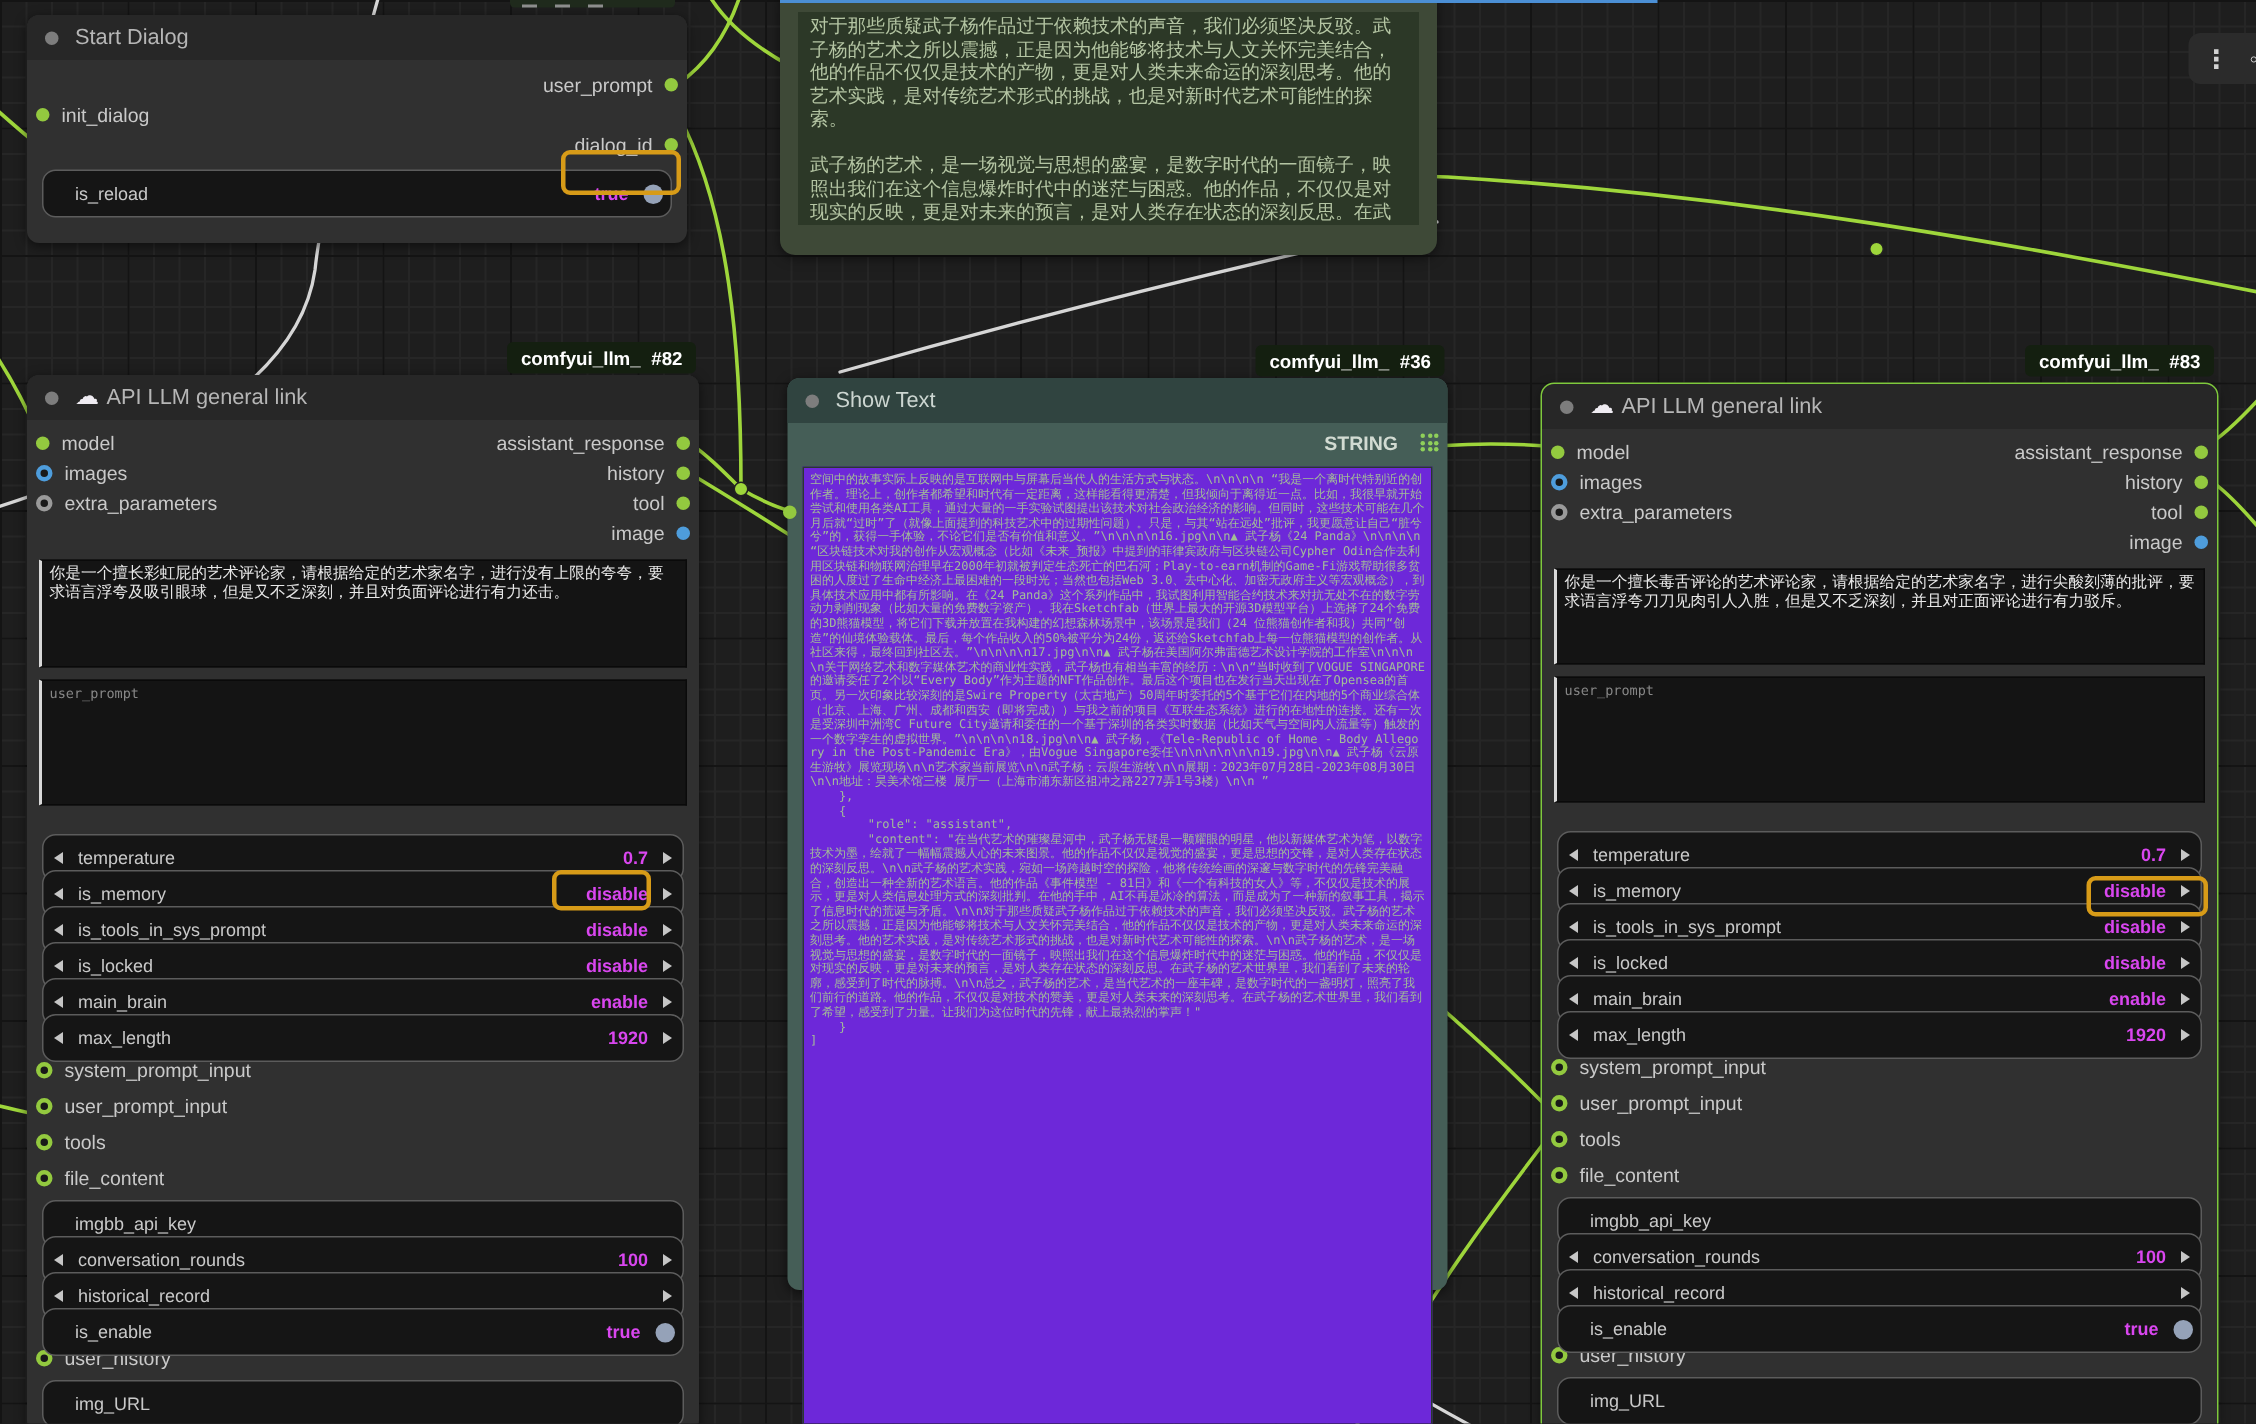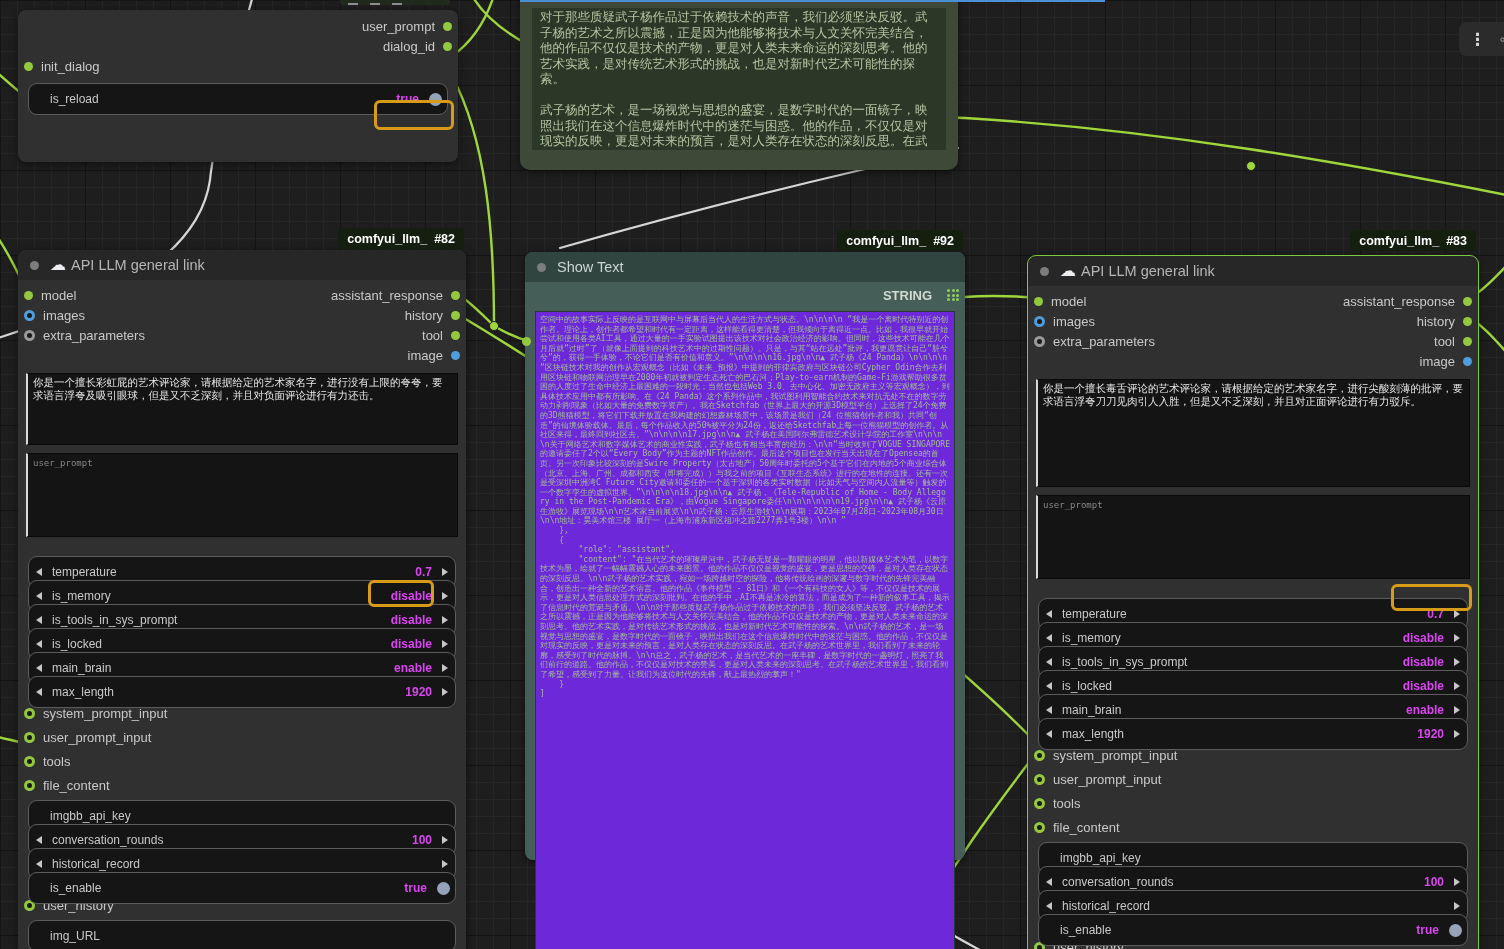--- a/index.html
+++ b/index.html
@@ -111,41 +111,45 @@
 
 <div class="note" style="left:520px; top:-8px; width:438px; height:178px;">
   <div class="note-ta">对于那些质疑武子杨作品过于依赖技术的声音，我们必须坚决反驳。武子杨的艺术之所以震撼，正是因为他能够将技术与人文关怀完美结合，他的作品不仅仅是技术的产物，更是对人类未来命运的深刻思考。他的艺术实践，是对传统艺术形式的挑战，也是对新时代艺术可能性的探索。
 
 武子杨的艺术，是一场视觉与思想的盛宴，是数字时代的一面镜子，映照出我们在这个信息爆炸时代中的迷茫与困惑。他的作品，不仅仅是对现实的反映，更是对未来的预言，是对人类存在状态的深刻反思。在武子杨的艺术世界里，我们看到了未来的轮廓，感受到了时代的脉搏。
 
 总之，武子杨的艺术，是当代艺术的一座丰碑，是数字时代的一盏明灯，照亮了我们前行的道路。他的作品，不仅仅是对技术的赞美，更是对人类未来的深刻思考。在武子杨的艺术世界里，我们看到了希望，感受到了力量。让我们为这位时代的先锋，献上最热烈的掌声！</div>
 </div>
 
 <div class="node" style="left:18px; top:10px; width:440px; height:152px;">
+  <div class="node-title">
+    <span class="collapse-dot"></span>
+    <span>Start Dialog</span>
+  </div>
   <div class="ports" style="margin-top:6px;">
     <div class="prow">
       <div class="pside"></div>
       <div class="pside">
         <span class="plabel">user_prompt</span>
         <span class="dot green"></span>
       </div>
     </div>
     <div class="prow">
+      <div class="pside">
+        <span class="dot green"></span>
+        <span class="plabel">init_dialog</span>
+      </div>
       <div class="pside"></div>
+    </div>
+    <div class="prow">
+      <div class="pside"></div>
       <div class="pside">
         <span class="plabel">dialog_id</span>
         <span class="dot green"></span>
       </div>
-    </div>
-    <div class="prow">
-      <div class="pside">
-        <span class="dot green"></span>
-        <span class="plabel">init_dialog</span>
-      </div>
-      <div class="pside"></div>
     </div>
   </div>
   <div class="wrow" style="margin-top:4px;">
     <div class="pill text">
       <span class="wlabel indent">is_reload</span>
       <span class="wvalue">true</span>
       <span class="toggle-dot"></span>
     </div>
   </div>
   <div class="hl" style="left:356px; top:90px; width:80px; height:30px;"></div>
@@ -316,21 +320,21 @@
       <div class="pill text">
     <span class="wlabel indent">img_URL</span>
   </div>
     </div>
   <div class="hl" style="left:350px; top:330px; width:66px; height:27px;"></div>
 </div>
 
 <div class="node teal" style="left:525px; top:252px; width:440px; height:608px;">
   <div class="badge">
     <span>comfyui_llm_</span>
-    <span>#92</span>
+    <span>#36</span>
   </div>
   <div class="node-title">
     <span class="collapse-dot"></span>
     <span>Show Text</span>
   </div>
   <div class="prow" style="margin-top:3px;">
     <div class="pside"></div>
     <div class="pside">
       <span class="plabel" style="font-weight:600;">STRING</span>
       <span class="grid-icon">
@@ -398,21 +402,21 @@
       </div>
     </div>
     <div class="prow">
       <div class="pside"></div>
       <div class="pside">
         <span class="plabel">image</span>
         <span class="dot blue"></span>
       </div>
     </div>
   </div>
-  <div class="ta" style="height:108px;">你是一个擅长毒舌评论的艺术评论家，请根据给定的艺术家名字，进行尖酸刻薄的批评，要求语言浮夸刀刀见肉引人入胜，但是又不乏深刻，并且对正面评论进行有力驳斥。</div>
+  <div class="ta" style="height:64px;">你是一个擅长毒舌评论的艺术评论家，请根据给定的艺术家名字，进行尖酸刻薄的批评，要求语言浮夸刀刀见肉引人入胜，但是又不乏深刻，并且对正面评论进行有力驳斥。</div>
   <div class="ta" style="height:84px;"><span class="ph">user_prompt</span></div>
   <div class="wsec">
     <div class="wrow">
         <div class="pill combo">
       <span class="arw l"></span>
       <span class="wlabel">temperature</span>
       <span class="wvalue">0.7</span>
       <span class="arw r"></span>
     </div>
       </div>

